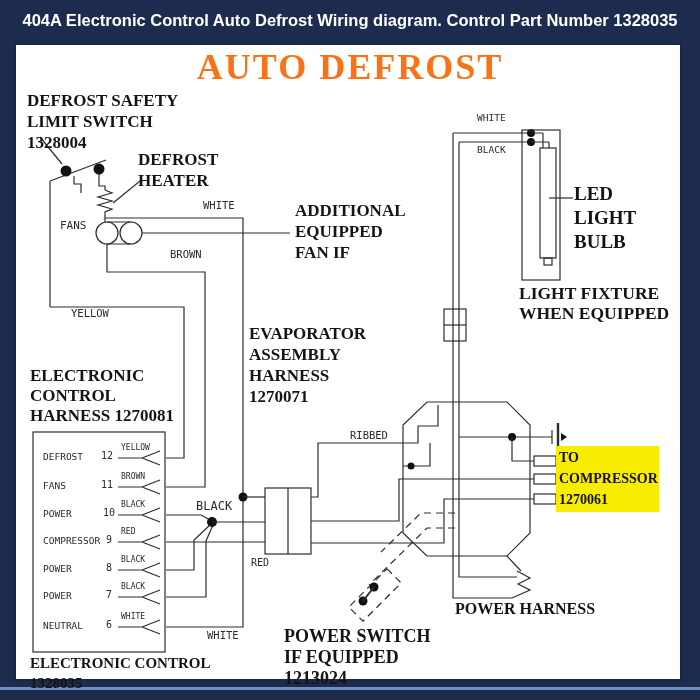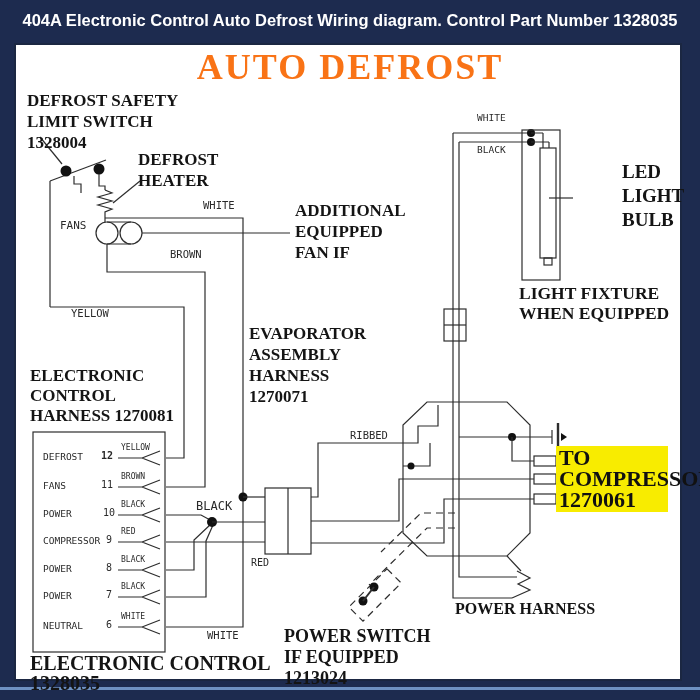--- a/index.html
+++ b/index.html
@@ -14,23 +14,23 @@
   svg.wires{position:absolute;left:0;top:0;width:700px;height:700px;z-index:2;}
   .lbl{position:absolute;z-index:3;color:#141414;font-weight:700;
        font-family:"Liberation Serif",serif;line-height:21px;font-size:17px;white-space:nowrap;}
   .cad{position:absolute;z-index:3;color:#2a2a2a;font-family:"DejaVu Sans Mono",monospace;
        font-size:10.5px;white-space:nowrap;}
   .title{position:absolute;left:0;top:46px;width:700px;text-align:center;z-index:3;
          font-size:36px;font-weight:700;letter-spacing:2px;color:#f97316;}
   .trow-name{font-size:9.5px;}
   .trow-pin{font-size:10px;}
   .trow-wire{font-size:8px;}
-  .yellow-box{position:absolute;left:556px;top:446px;width:112px;height:66px;z-index:3;
+  .yellow-box{position:absolute;left:556px;top:446px;width:103px;height:66px;z-index:3;
               background:#f8ec00;padding:1px 0 0 3px;box-sizing:border-box;
-              font-size:22px;line-height:21px;font-weight:700;color:#111;}
+              font-size:14px;line-height:21px;font-weight:700;color:#111;}
 </style>
 </head>
 <body>
 
 <div class="header">
   <span>404A Electronic Control Auto Defrost Wiring diagram. Control Part Number 1328035</span>
 </div>
 
 <div class="panel"></div>
 <div class="accent"></div>
@@ -170,25 +170,25 @@
   <div>EVAPORATOR</div>
   <div>ASSEMBLY</div>
   <div>HARNESS</div>
   <div>1270071</div>
 </div>
 <div class="lbl" style="left:30px;top:366px;line-height:20px;">
   <div>ELECTRONIC</div>
   <div>CONTROL</div>
   <div>HARNESS 1270081</div>
 </div>
-<div class="lbl" style="left:30px;top:653px;font-size:20px;line-height:20px;">
+<div class="lbl" style="left:30px;top:653px;font-size:15px;line-height:20px;">
   <div>ELECTRONIC CONTROL</div>
   <div>1328035</div>
 </div>
-<div class="lbl" style="left:574px;top:160px;font-size:19px;line-height:24px;margin-left:48px;">
+<div class="lbl" style="left:574px;top:182px;font-size:19px;line-height:24px;">
   <div>LED</div>
   <div>LIGHT</div>
   <div>BULB</div>
 </div>
 <div class="lbl" style="left:519px;top:283px;font-size:17.5px;line-height:20px;">
   <div>LIGHT FIXTURE</div>
   <div>WHEN EQUIPPED</div>
 </div>
 <div class="yellow-box">
   <div>TO</div>
@@ -210,21 +210,21 @@
 <div class="cad" style="left:71px;top:307px;">YELLOW</div>
 <div class="cad" style="left:350px;top:429px;">RIBBED</div>
 <div class="cad" style="left:196px;top:499px;font-size:12px;">BLACK</div>
 <div class="cad" style="left:251px;top:557px;font-size:10px;">RED</div>
 <div class="cad" style="left:207px;top:629px;">WHITE</div>
 <div class="cad" style="left:477px;top:112px;font-size:9.5px;">WHITE</div>
 <div class="cad" style="left:477px;top:144px;font-size:9.5px;">BLACK</div>
 
 <div>
   <span class="cad trow-name" style="left:43px;top:451px;">DEFROST</span>
-  <span class="cad trow-pin" style="left:101px;top:450px;font-weight:bold;">12</span>
+  <span class="cad trow-pin" style="left:101px;top:450px;">12</span>
   <span class="cad trow-wire" style="left:121px;top:443px;">YELLOW</span>
 </div>
 <div>
   <span class="cad trow-name" style="left:43px;top:480px;">FANS</span>
   <span class="cad trow-pin" style="left:101px;top:479px;">11</span>
   <span class="cad trow-wire" style="left:121px;top:472px;">BROWN</span>
 </div>
 <div>
   <span class="cad trow-name" style="left:43px;top:508px;">POWER</span>
   <span class="cad trow-pin" style="left:103px;top:507px;">10</span>

